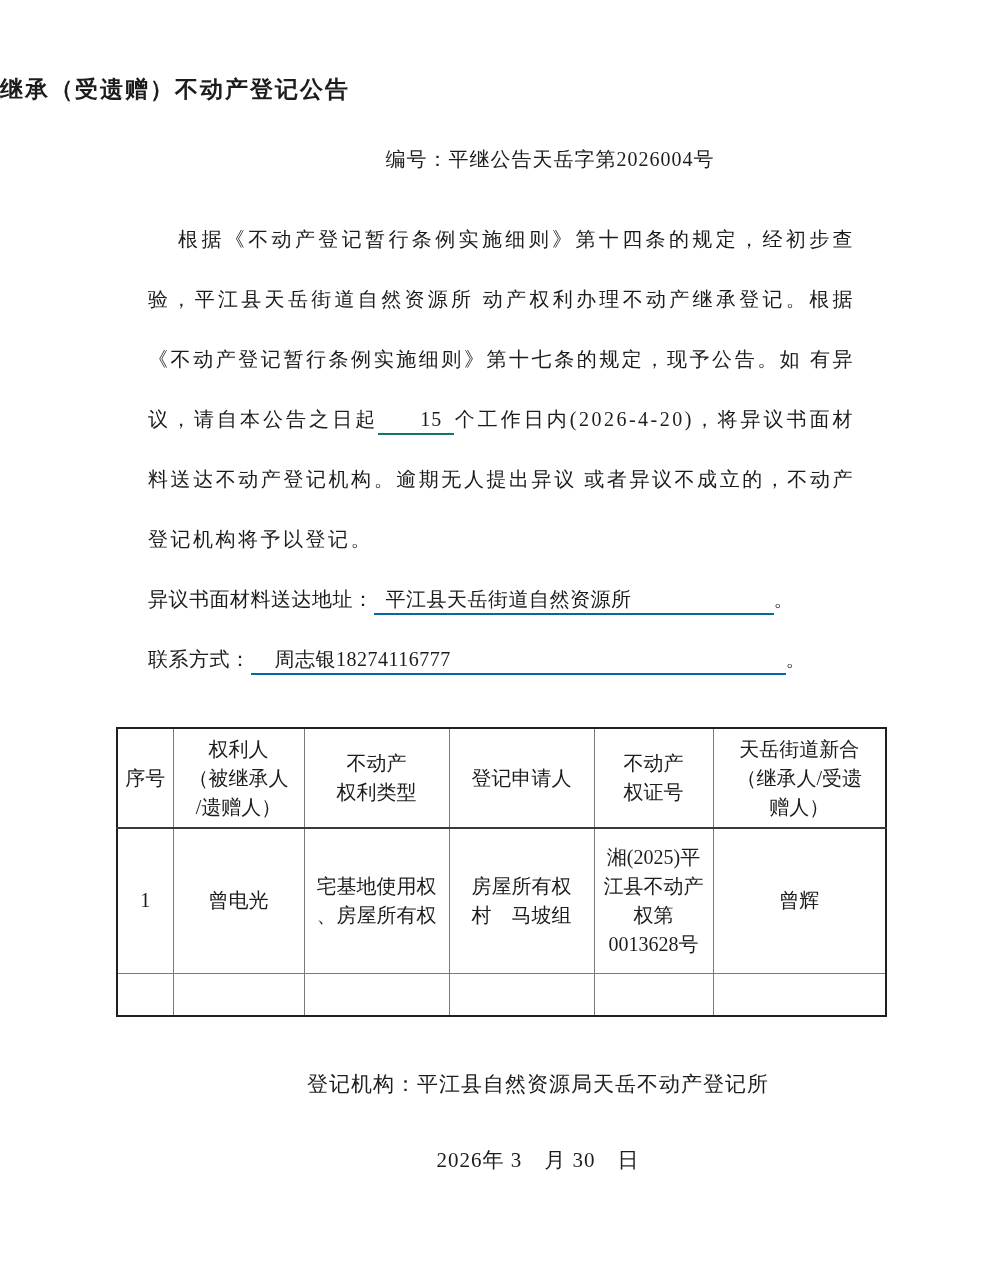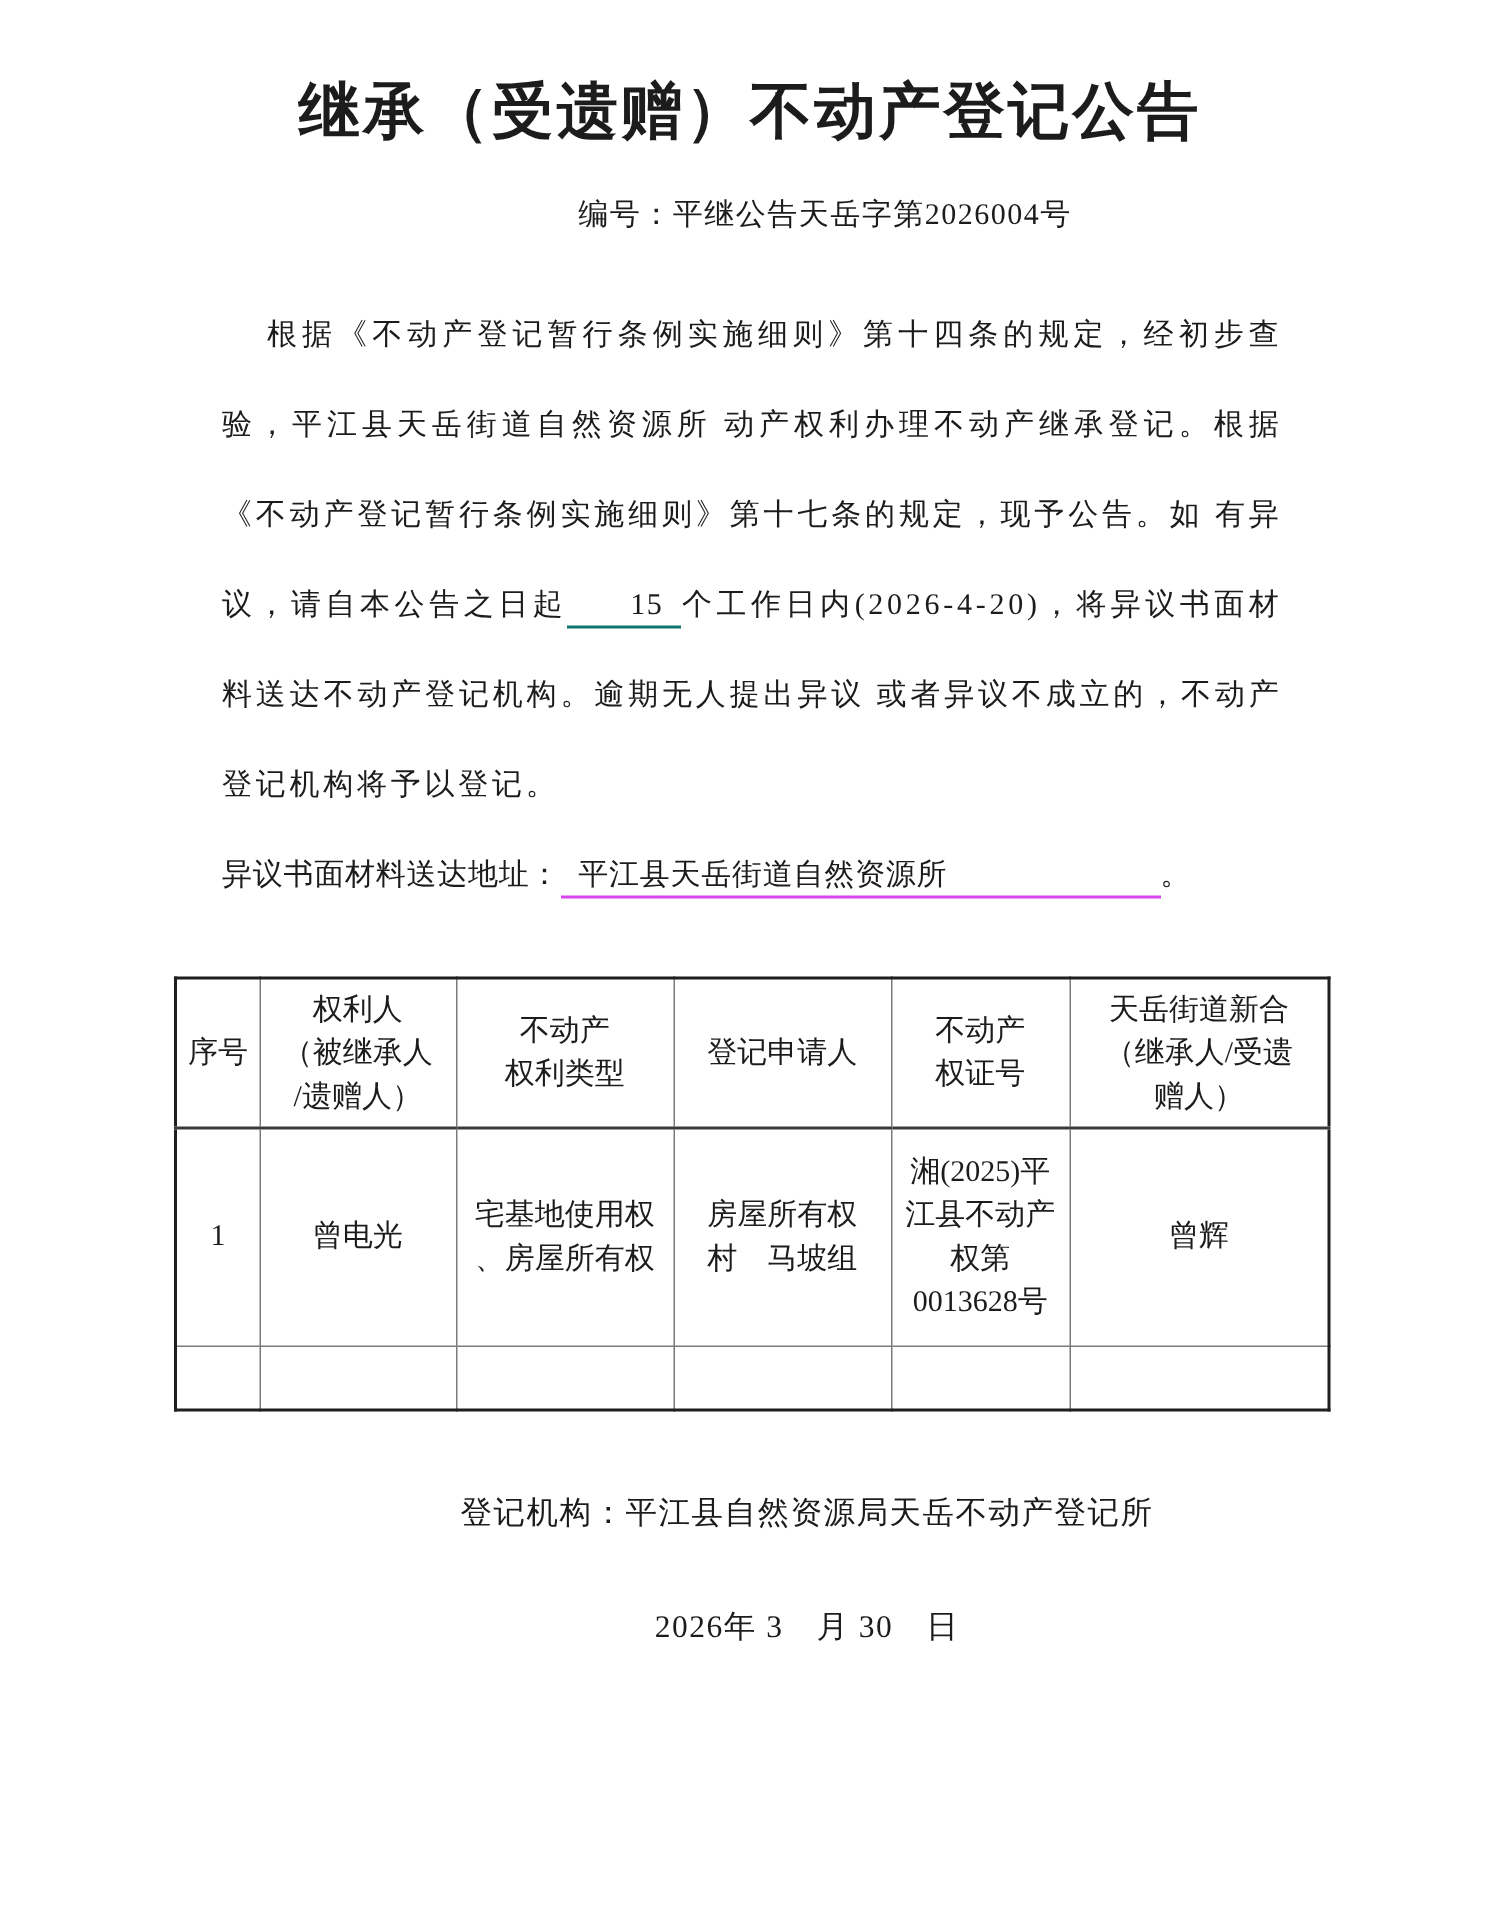--- a/index.html
+++ b/index.html
@@ -7,23 +7,22 @@
     position: relative;
     width: 1000px;
     height: 1270px;
     margin: 0 auto;
     background: #ffffff;
     color: #1c1c1c;
     font-family: "Liberation Serif", "DejaVu Serif", serif;
     overflow: hidden;
   }
   .title {
-    padding-top: 50px;
-    text-align: center;
-    font-size: 41px;
+    padding-top: 66px;
+    font-size: 23px;
     font-weight: bold;
     letter-spacing: 2px;
     line-height: 48px;
   }
   .doc-number {
     margin-top: 32px;
     text-align: center;
     transform: translateX(50px);
     font-size: 20px;
     letter-spacing: 1px;
@@ -44,21 +43,21 @@
     min-width: 76px;
     text-align: center;
     border-bottom: 2px solid #0f766e;
     line-height: 28px;
     vertical-align: baseline;
     letter-spacing: 1px;
   }
   .field-line { letter-spacing: 0.5px; }
   .u-line {
     display: inline-block;
-    border-bottom: 2px solid #d946ef;
+    border-bottom: 2px solid #0369a1;
     line-height: 28px;
     vertical-align: baseline;
     box-sizing: border-box;
   }
   .address-underline { width: 400px; padding-left: 12px; }
   .contact-underline { width: 535px; padding-left: 24px; }
   .reg-table {
     border-collapse: collapse;
     table-layout: fixed;
     width: 769px;
@@ -106,20 +105,23 @@
 
   <div class="doc-number">编号：平继公告天岳字第2026004号</div>
 
   <div class="notice">
     <div class="para">
       <span>根据《不动产登记暂行条例实施细则》第十四条的规定，经初步查验，平江县天岳街道自然资源所 动产权利办理不动产继承登记。根据《不动产登记暂行条例实施细则》第十七条的规定，现予公告。如 有异议，请自本公告之日起</span><span class="blank-days">15</span><span>个工作日内(2026-4-20)，将异议书面材料送达不动产登记机构。逾期无人提出异议 或者异议不成立的，不动产登记机构将予以登记。</span>
     </div>
     <div class="field-line">
       <span>异议书面材料送达地址：</span><span class="u-line address-underline">平江县天岳街道自然资源所</span><span>。</span>
     </div>
+    <div class="field-line">
+      <span>联系方式：</span><span class="u-line contact-underline">周志银18274116777</span><span>。</span>
+    </div>
   </div>
 
   <table class="reg-table">
     <colgroup>
       <col style="width:56px">
       <col style="width:131px">
       <col style="width:145px">
       <col style="width:145px">
       <col style="width:119px">
       <col style="width:173px">

